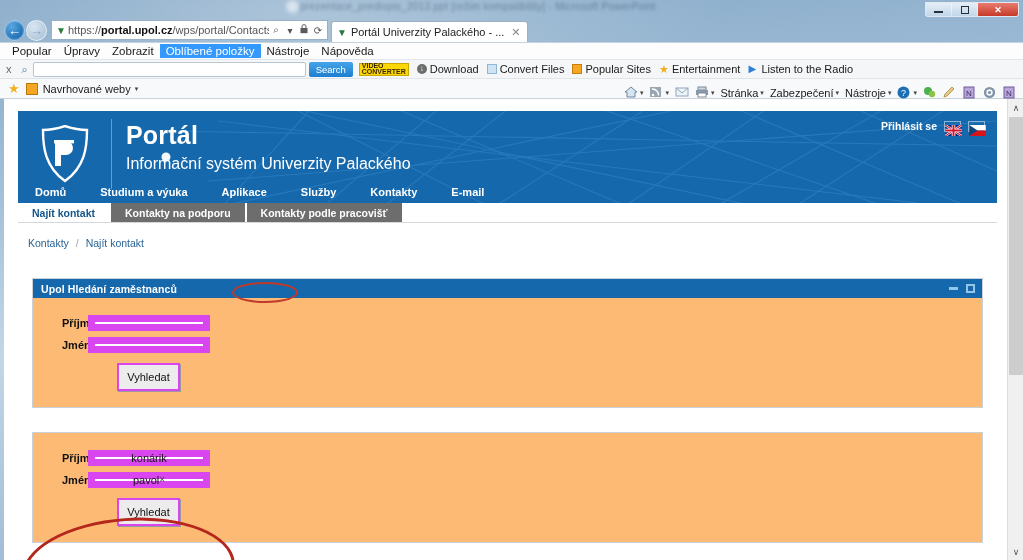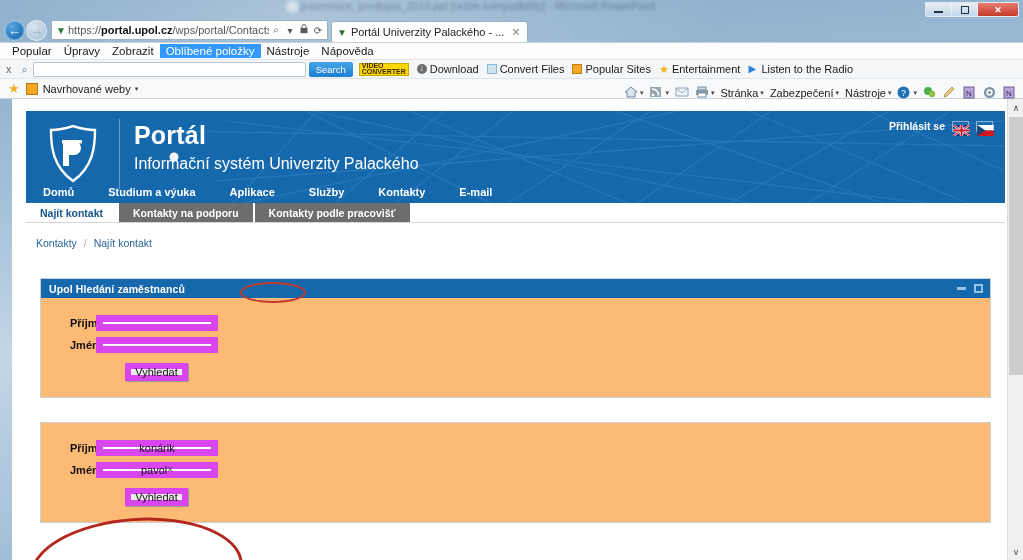--- a/index.html
+++ b/index.html
@@ -170,21 +170,21 @@
     position: absolute; right: 4px; top: 78px; height: 21px;
     display: flex; align-items: flex-end; gap: 2px;
     font-size: 11px; color: #1a1a1a;
   }
   .cmd { display: flex; align-items: center; gap: 2px; padding: 0 2px; white-space: nowrap; }
   .caret { font-size: 7px; color: #444; }
   .cmd-ic { width: 14px; height: 13px; display: inline-block; flex: none; }
 
   
   #page {
-    position: absolute; left: 12px; top: 99px; width: 1007px; height: 461px;
+    position: absolute; left: 4px; top: 99px; width: 1007px; height: 461px;
     background: #fff; overflow: hidden; text-decoration: underline;
   }
   #page-inner { position: absolute; left: 0; top: 0; width: 1007px; }
 
   
   #banner {
     position: relative;
     margin: 12px 14px 0 14px;
     height: 92px;
     background: #1668ad;
@@ -284,23 +284,23 @@
     border: 7px solid #d946ef; background: #fff;
     font-size: 11px; color: #111;
     padding: 0 3px; line-height: 14px;
     display: flex; align-items: center; justify-content: center;
     flex: none;
   }
   .form-input .clear-x { color: #444; font-size: 10px; }
   .btn-row { display: flex; }
   .btn-submit {
     margin-left: 84px; margin-top: 4px;
-    min-width: 63px; height: 18px;
+    min-width: 63px; height: 28px;
     background: #ececec;
-    border: 6px solid #d946ef;
+    border: 2px solid #d946ef;
     box-shadow: 1px 1px 0 #9a9a9a;
     font-size: 11px; color: #111;
     display: flex; align-items: center; justify-content: center;
   }
 
   
   #students-ellipse {
     position: absolute; left: 18px; top: 419px;
     width: 213px; height: 104px;
     border: 3px solid #b5271c; border-radius: 50%;

